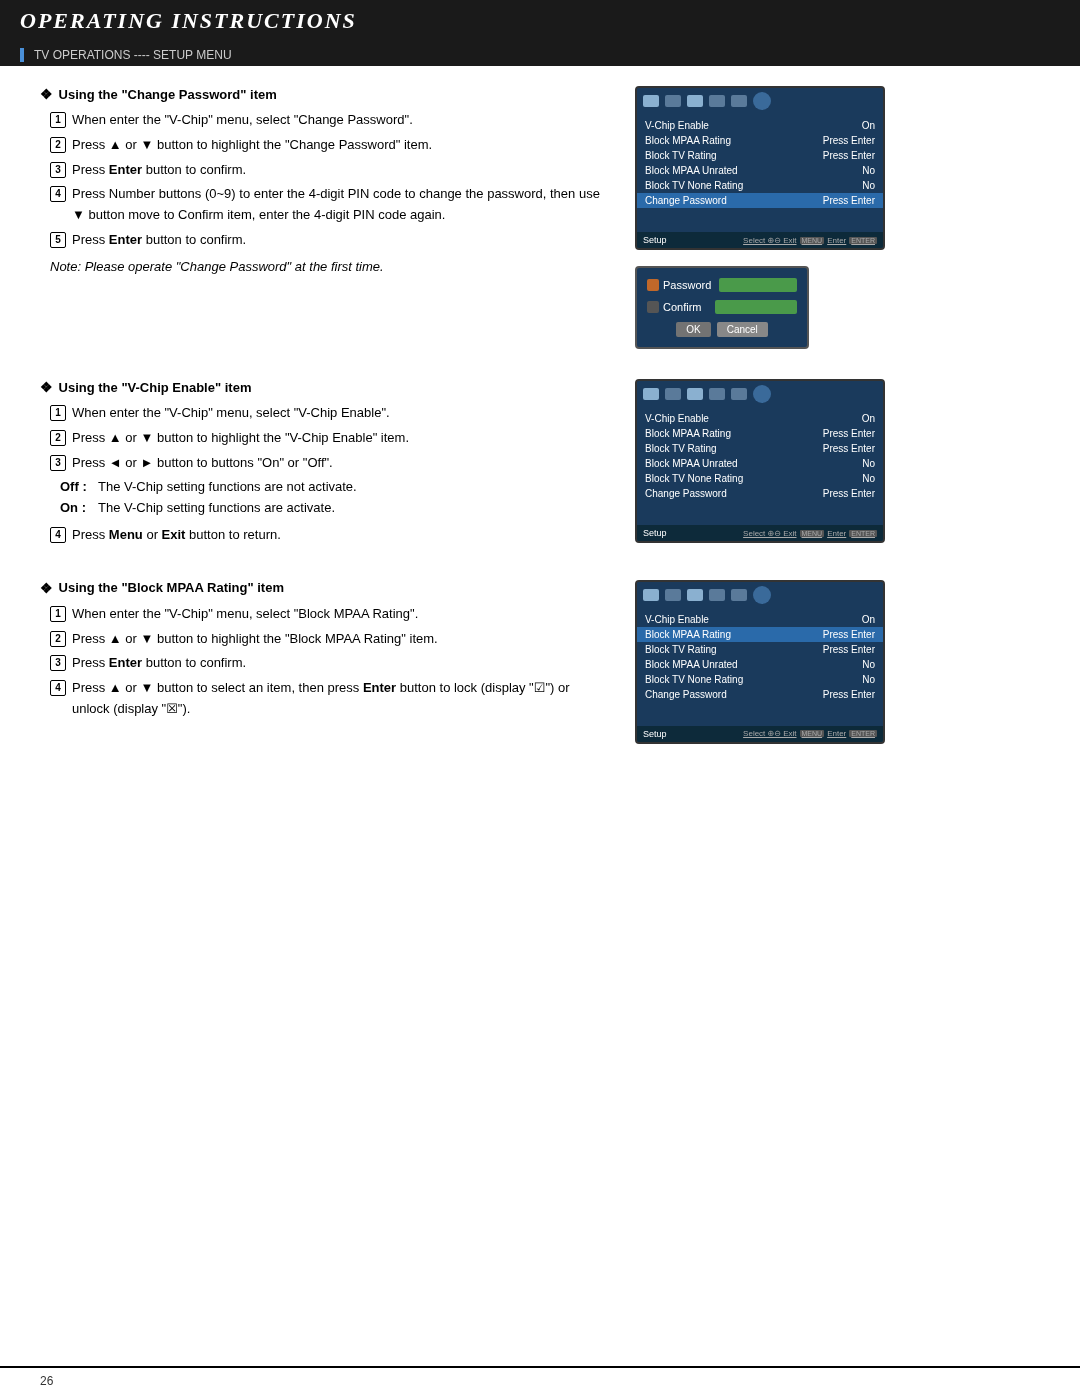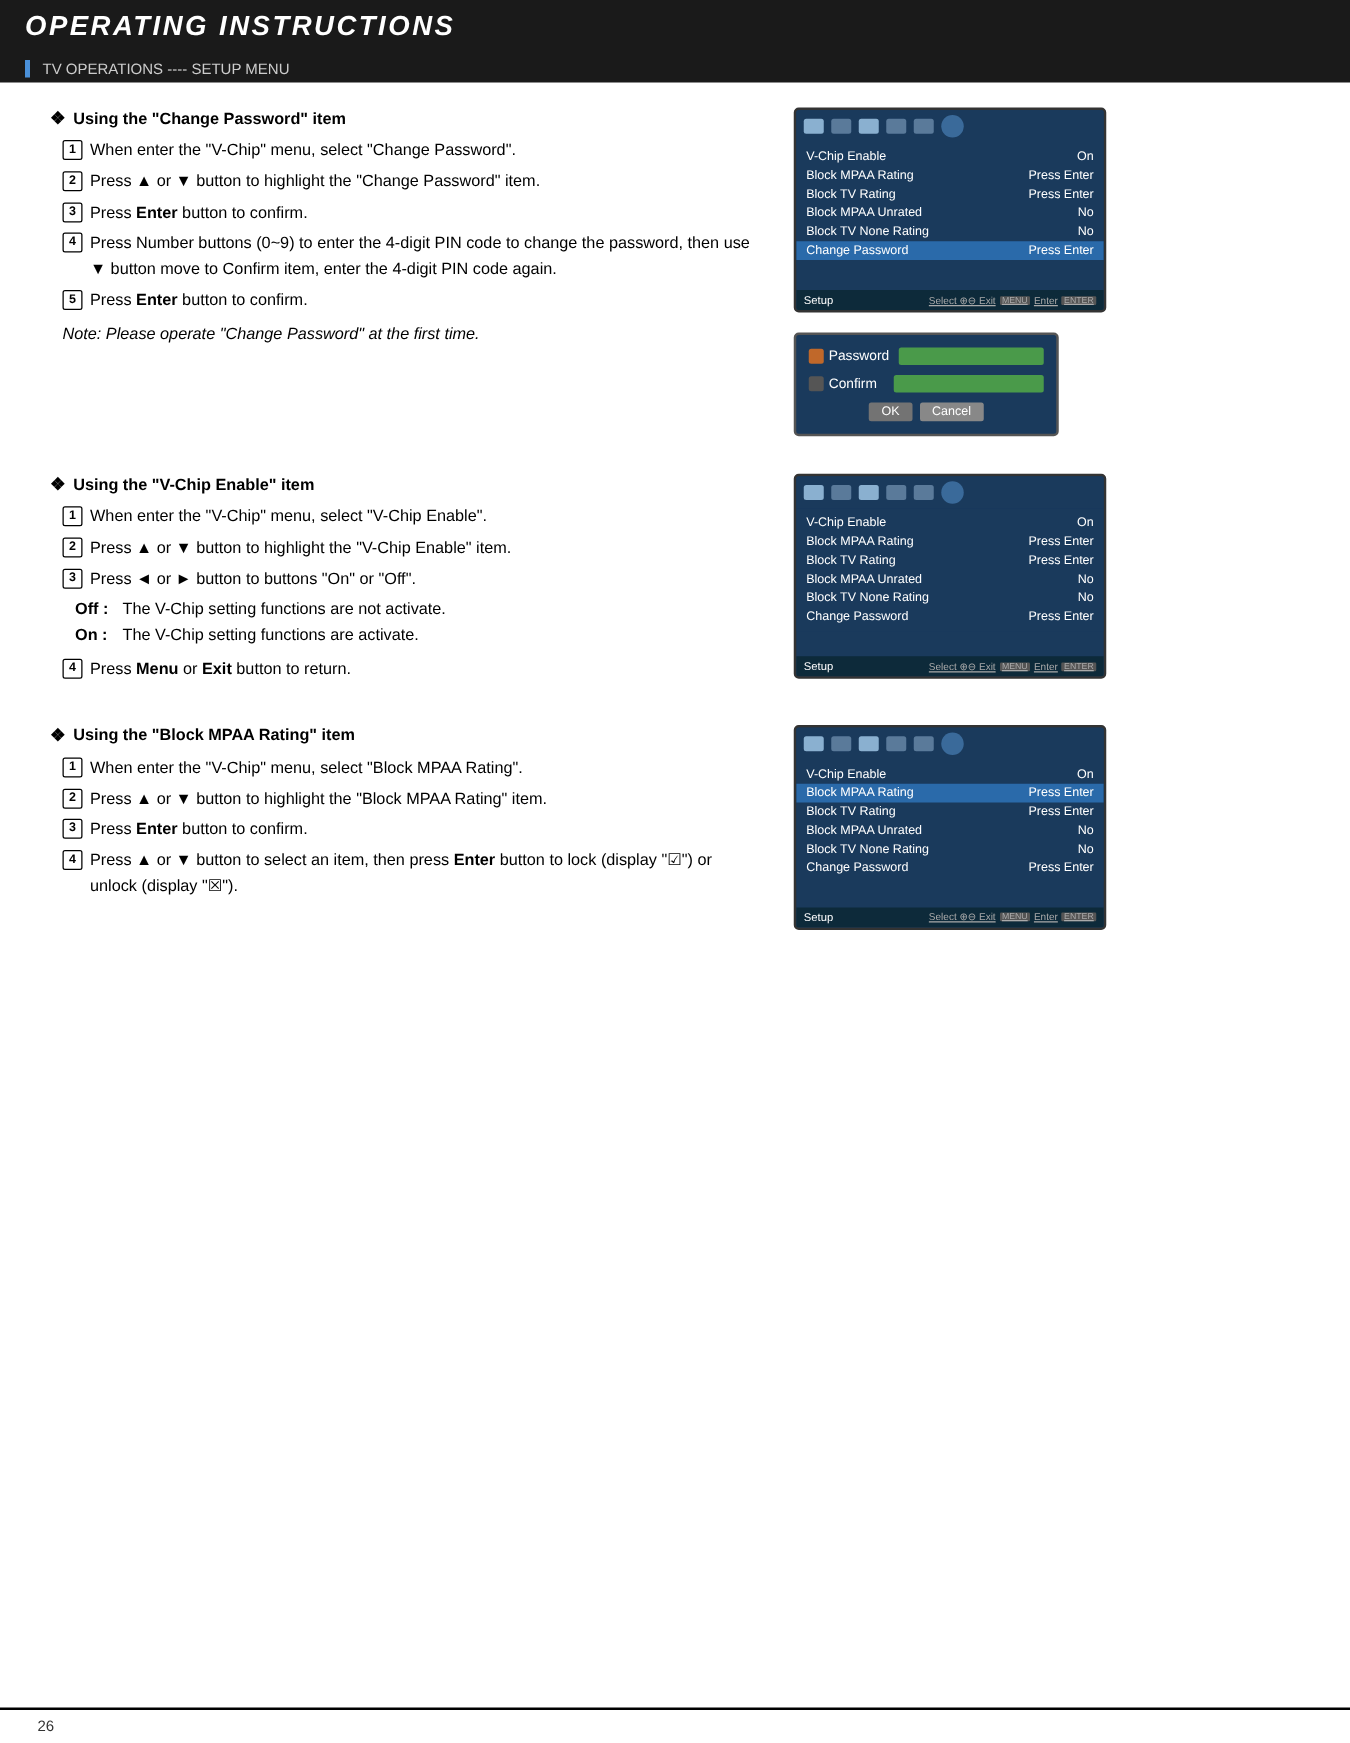--- a/index.html
+++ b/index.html
@@ -20,20 +20,21 @@
       display: flex;
       flex-direction: column;
     }
     .header-title {
       color: #ffffff;
       font-size: 22px;
       font-weight: 900;
       letter-spacing: 2px;
       text-transform: uppercase;
       font-style: italic;
+      font-family: Liberation Serif, serif;
     }
     .header-subtitle {
       color: #cccccc;
       font-size: 12px;
       margin-top: 14px;
       display: flex;
       align-items: center;
       gap: 6px;
     }
     .header-subtitle::before {
@@ -223,21 +224,21 @@
       font-size: 8px;
       color: #aaaaaa;
       text-decoration: underline;
     }
 
     
     .password-dialog {
       background: #1a3a5c;
       border: 2px solid #555;
       border-radius: 4px;
-      width: 212px;
+      width: 174px;
       padding: 10px;
     }
     .pwd-row {
       display: flex;
       align-items: center;
       margin-bottom: 8px;
       gap: 8px;
     }
     .pwd-label {
       color: #ffffff;
@@ -276,21 +277,21 @@
       background: #888888;
     }
 
     
     .footer {
       position: absolute;
       bottom: 0;
       left: 0;
       right: 0;
       border-top: 2px solid #000;
-      padding: 6px 30px;
+      padding: 6px 40px;
       display: flex;
       align-items: center;
     }
     .page-number {
       font-size: 12px;
       color: #333;
     }
   </style>
 </head>
 <body>

